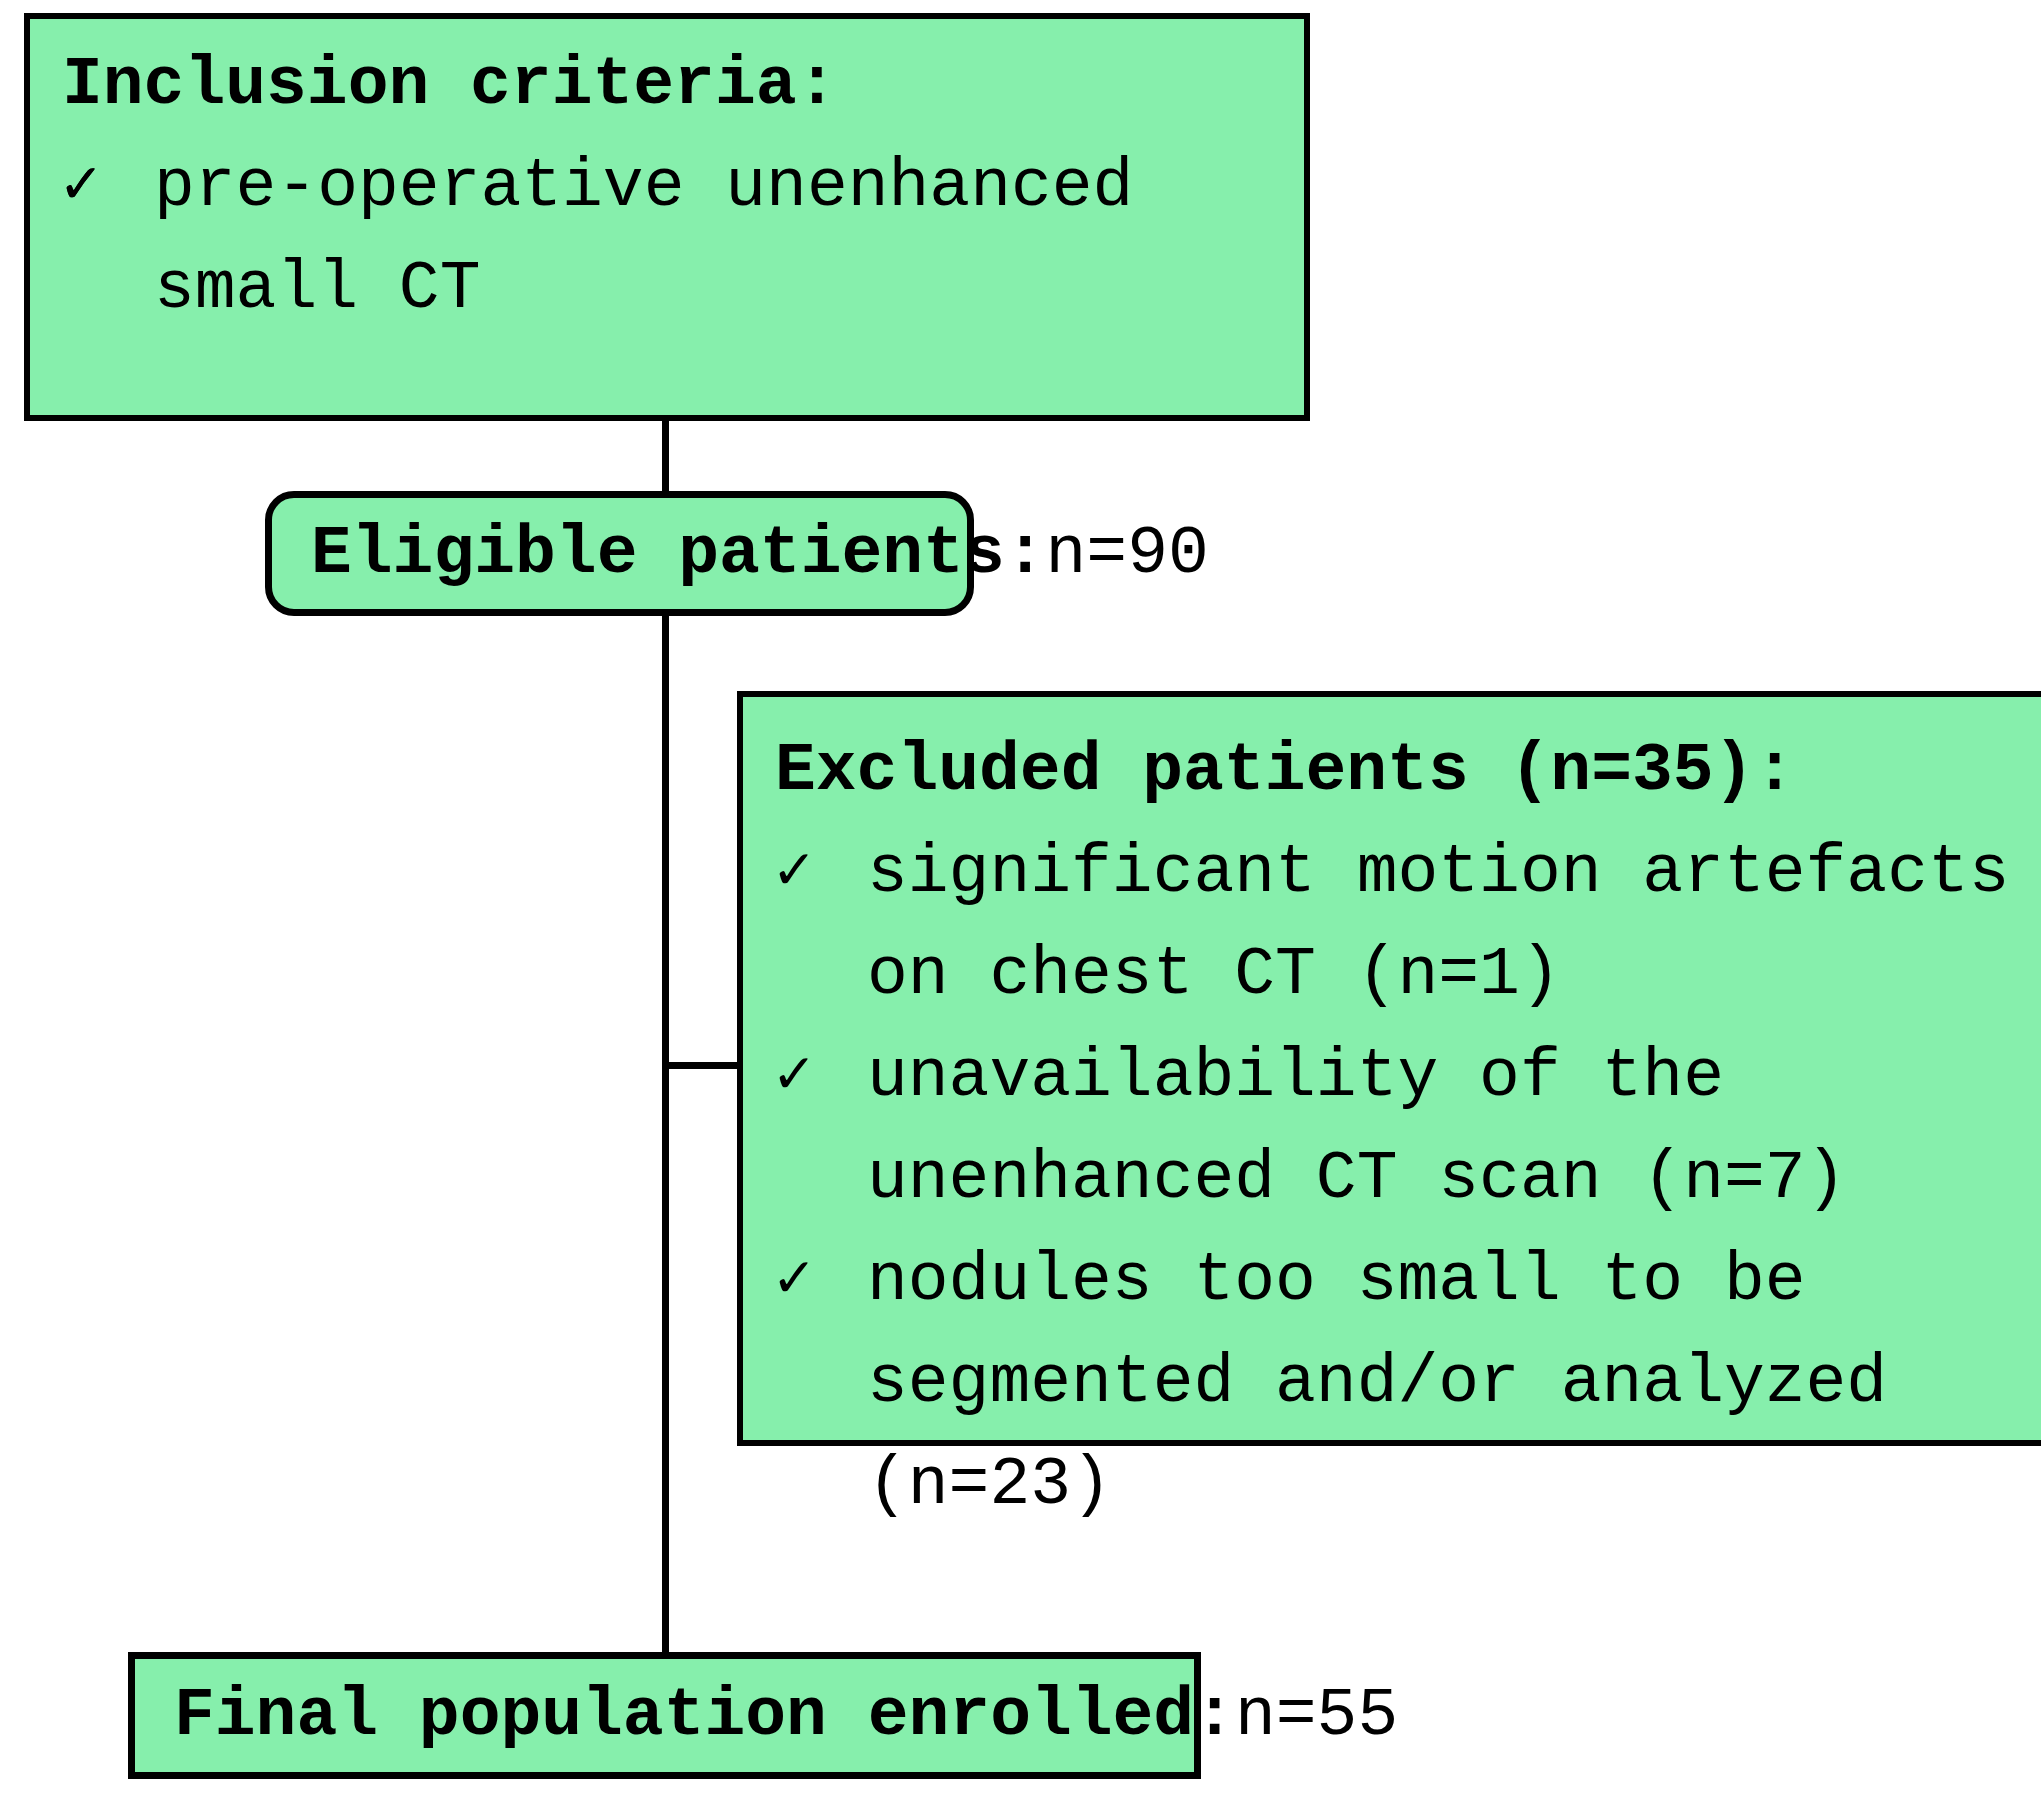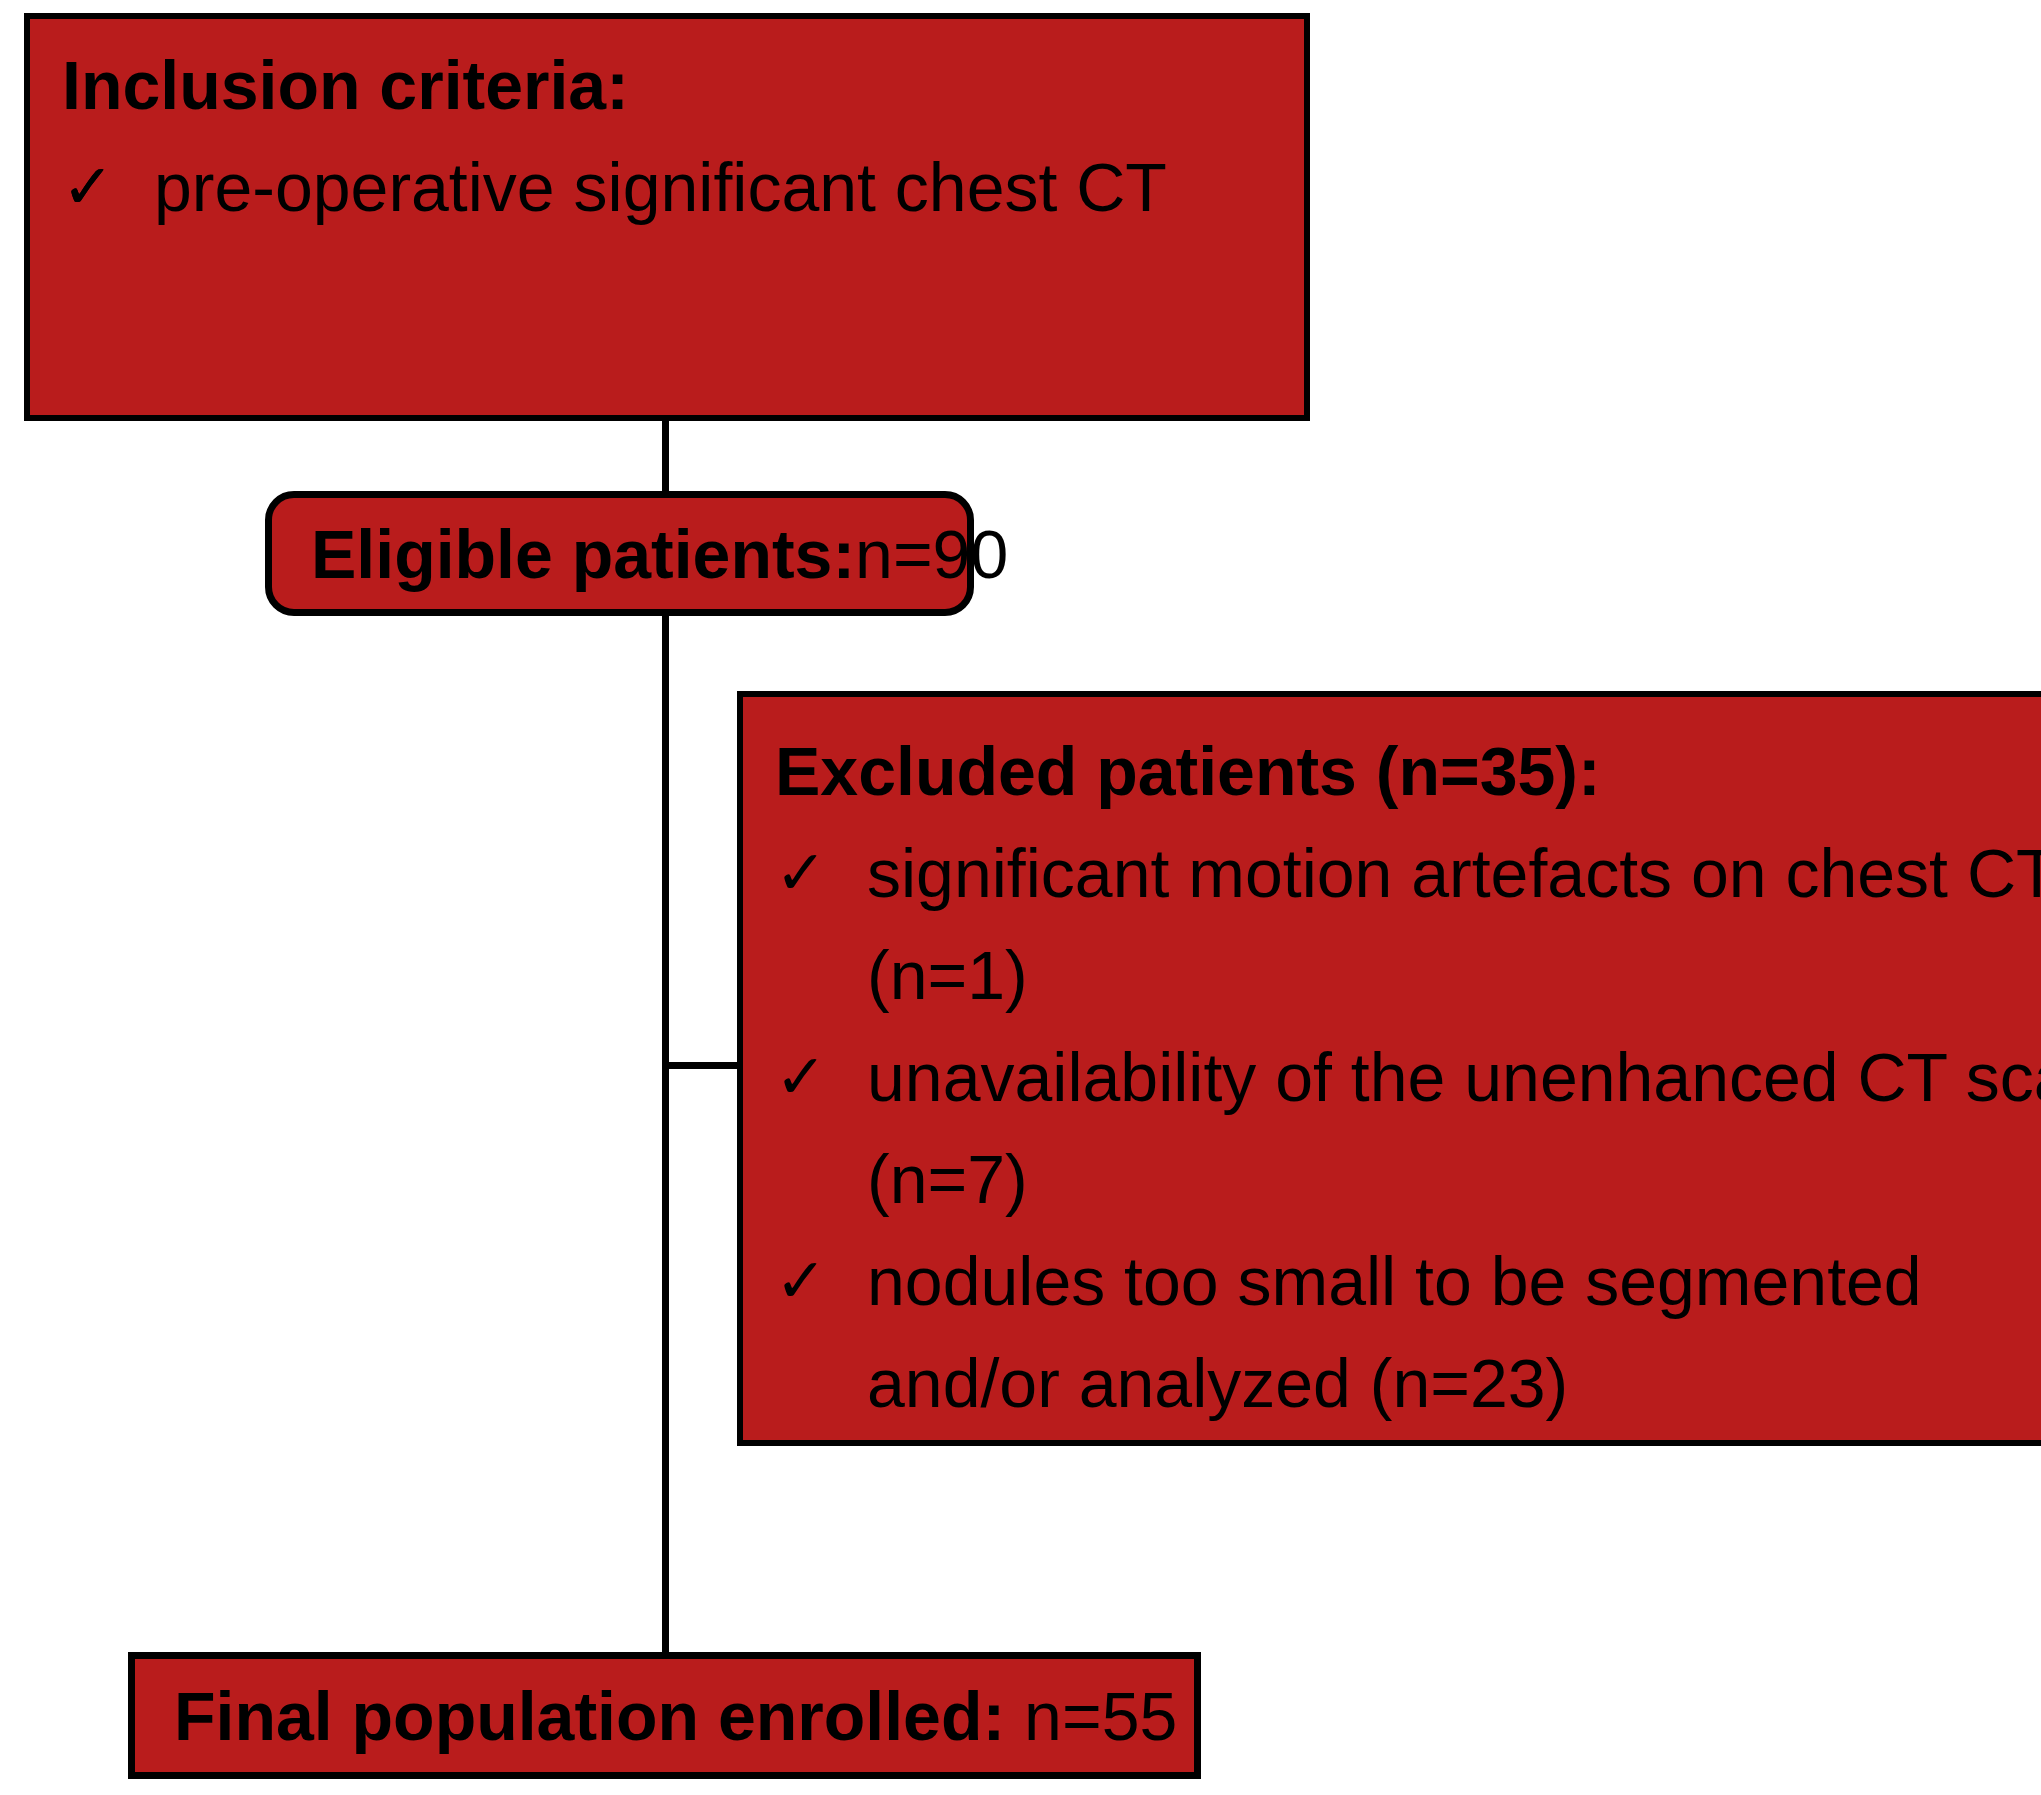--- a/index.html
+++ b/index.html
@@ -12,22 +12,23 @@
     width: 2042px;
     height: 1795px;
     background: #ffffff;
     font-family: "Liberation Sans", sans-serif;
     color: #000000;
     overflow: hidden;
   }
   .node {
     position: absolute;
     box-sizing: border-box;
-    background: #b91c1c;
+    background: #86efac;
     border: 6.8px solid #000000;
+    font-family: Liberation Mono, monospace;
   }
   .connector {
     position: absolute;
     background: #000000;
   }
   
   #inclusion-box {
     left: 24px; top: 12.6px;
     width: 1286px; height: 408px;
     padding: 15.5px 19.4px 0 32px;
@@ -93,21 +94,21 @@
   <div class="connector" id="line-main"></div>
   <div class="connector" id="line-branch"></div>
 
   <div class="node" id="inclusion-box">
     <div class="box-title">Inclusion criteria:</div>
     <div class="check-item">
       <span class="check-glyph">✓</span>
     </div>
     <div class="check-item">
       <span class="check-glyph">✓</span>
-      <span>pre-operative significant chest CT</span>
+      <span>pre-operative unenhanced small CT</span>
     </div>
   </div>
 
   <div class="node slim" id="eligible-box">
     <span class="bold-label">Eligible patients:</span>
     <span class="gap"></span>
     <span class="value">n=90</span>
   </div>
 
   <div class="node" id="excluded-box">

